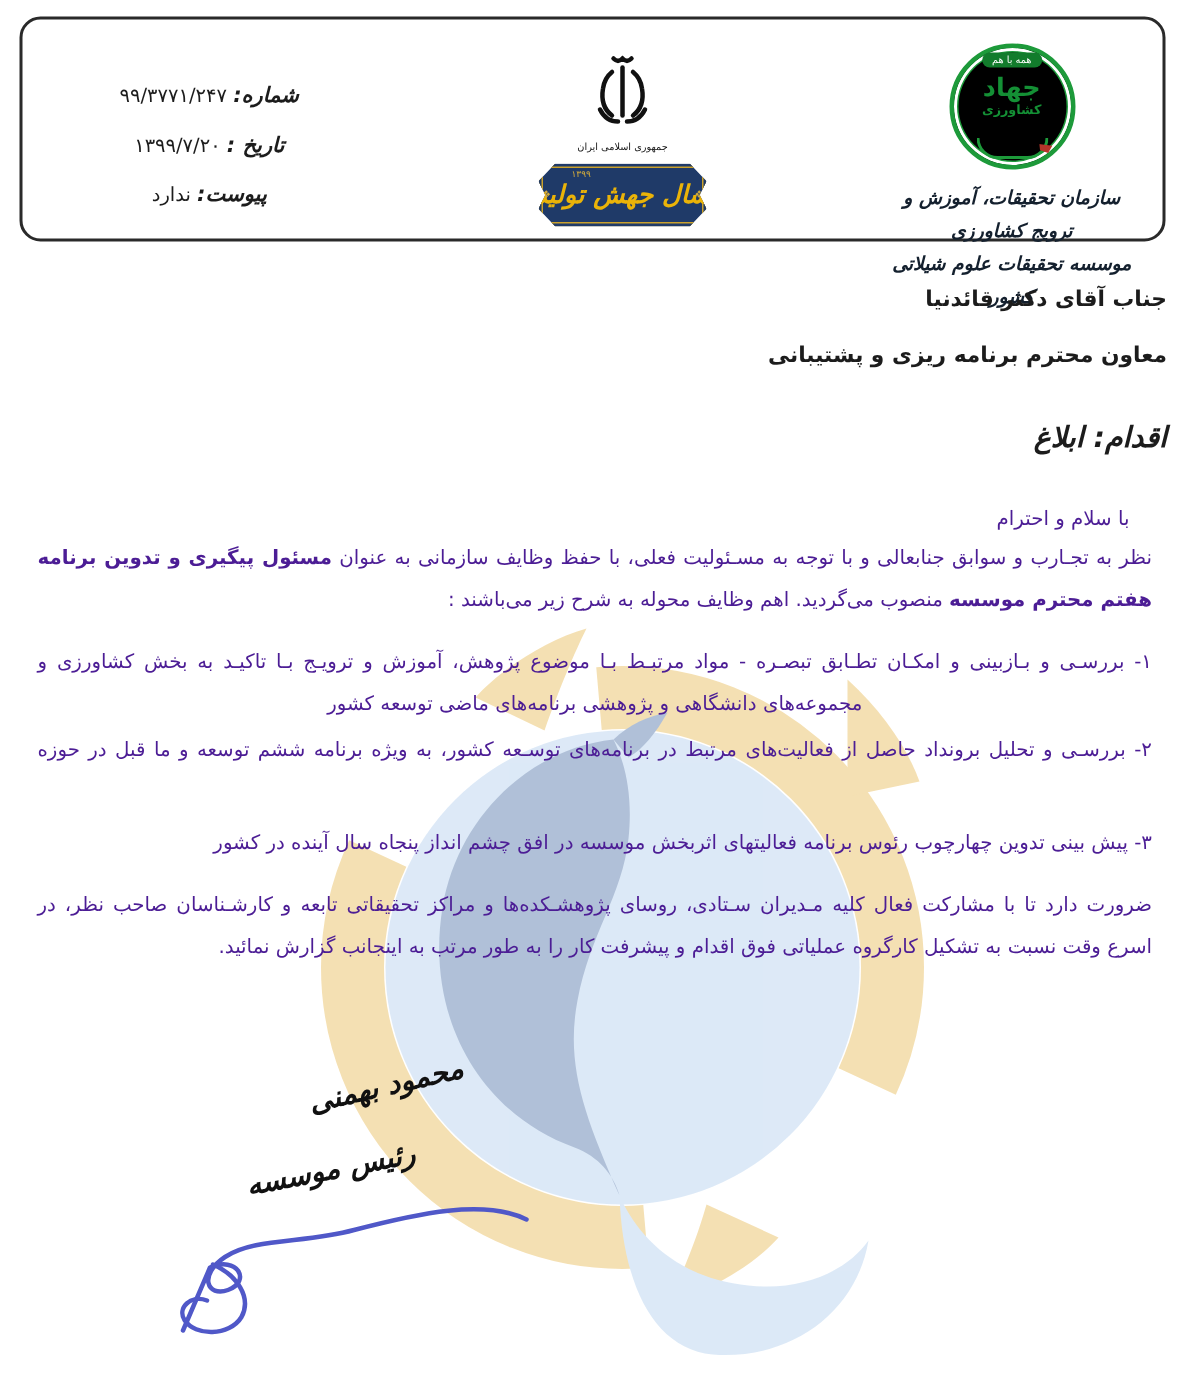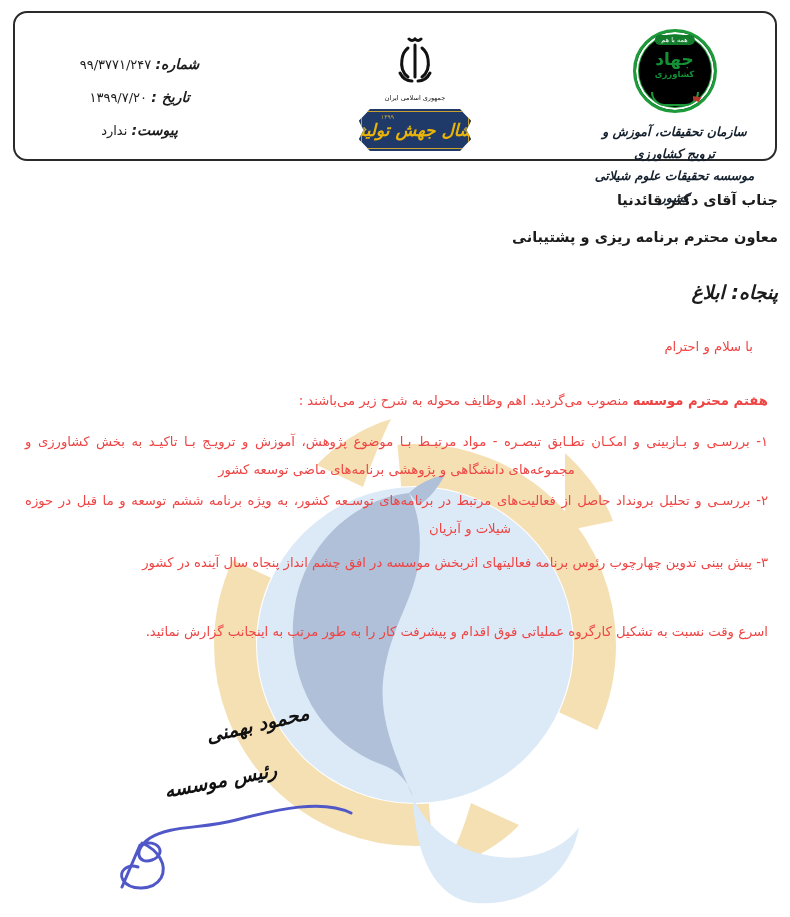--- a/index.html
+++ b/index.html
@@ -35,21 +35,21 @@
   .jk-ribbon{position:absolute;bottom:8px;right:12px;width:9px;height:6px;background:#b5352a;
              clip-path:polygon(0 0,100% 20%,70% 100%,10% 70%);}
   .org-lines{margin-top:8px;font-size:12.5px;font-weight:bold;font-style:italic;direction:rtl;
              line-height:1.75;color:#14202e;}
   
   .abs{position:absolute;}
   .r-align{right:12px;text-align:right;direction:rtl;}
   .recipient-name{top:192px;font-size:14.5px;font-weight:bold;}
   .recipient-title{top:229px;font-size:14.5px;font-weight:bold;}
   .subject-line{top:281px;font-size:19px;font-weight:bold;font-style:italic;}
-  .bodyline{position:absolute;left:25px;width:743px;font-size:13.2px;direction:rtl;color:#ef4444;}
+  .bodyline{position:absolute;left:25px;width:743px;font-size:13.2px;direction:rtl;color:#4c1d95;}
   .jtxt{text-align:justify;text-align-last:justify;}
   .ralign{text-align:right;}
   .calign{text-align:center;}
   b{font-weight:bold;}
   
   .sig-name{position:absolute;left:175px;top:713px;width:165px;text-align:center;font-size:19px;
             font-weight:bold;font-style:italic;direction:rtl;transform:rotate(-13deg);color:#111;}
   .sig-title{position:absolute;left:138px;top:769px;width:165px;text-align:center;font-size:19px;
              font-weight:bold;font-style:italic;direction:rtl;transform:rotate(-11deg);color:#111;}
   .watermark{position:absolute;left:213px;top:413px;pointer-events:none;}
@@ -127,35 +127,36 @@
       <div class="org-lines">
         <div>سازمان تحقیقات، آموزش و ترویج کشاورزی</div>
         <div>موسسه تحقیقات علوم شیلاتی کشور</div>
       </div>
     </div>
   </div>
 
   <div class="abs r-align recipient-name fa">جناب آقای دکتر قائدنیا</div>
   <div class="abs r-align recipient-title fa">معاون محترم برنامه ریزی و پشتیبانی</div>
 
-  <div class="abs r-align subject-line fa">پنجاه: ابلاغ</div>
+  <div class="abs r-align subject-line fa">اقدام: ابلاغ</div>
 
   <div class="bodyline ralign" style="top:339px;right:37px;left:auto;width:auto;">با سلام و احترام</div>
 
+  <div class="bodyline jtxt" style="top:365px;"><span>نظر به تجـارب و سوابق جنابعالی و با توجه به مسـئولیت فعلی، با حفظ وظایف سازمانی به عنوان</span> <b>مسئول پیگیری و تدوین برنامه</b></div>
 
   <div class="bodyline ralign" style="top:393px;"><b>هفتم محترم موسسه</b> <span>منصوب می‌گردید. اهم وظایف محوله به شرح زیر می‌باشند :</span></div>
 
   <div class="bodyline jtxt" style="top:434px;">۱- بررسـی و بـازبینی و امکـان تطـابق تبصـره - مواد مرتبـط بـا موضوع پژوهش، آموزش و ترویـج بـا تاکیـد به بخش کشاورزی و</div>
   <div class="bodyline calign" style="top:462px;">مجموعه‌های دانشگاهی و پژوهشی برنامه‌های ماضی توسعه کشور</div>
 
   <div class="bodyline jtxt" style="top:493px;">۲- بررسـی و تحلیل برونداد حاصل از فعالیت‌های مرتبط در برنامه‌های توسـعه کشور، به ویژه برنامه ششم توسعه و ما قبل در حوزه</div>
-  <div class="bodyline calign" style="top:521px;left:330px;width:280px;">شیلات و آبزیان</div>
 
   <div class="bodyline ralign" style="top:555px;">۳- پیش بینی تدوین چهارچوب رئوس برنامه فعالیتهای اثربخش موسسه در افق چشم انداز پنجاه سال آینده در کشور</div>
 
+  <div class="bodyline jtxt" style="top:596px;">ضرورت دارد تا با مشارکت فعال کلیه مـدیران سـتادی، روسای پژوهشـکده‌ها و مراکز تحقیقاتی تابعه و کارشـناسان صاحب نظر، در</div>
   <div class="bodyline ralign" style="top:624px;">اسرع وقت نسبت به تشکیل کارگروه عملیاتی فوق اقدام و پیشرفت کار را به طور مرتب به اینجانب گزارش نمائید.</div>
 
   <div class="sig-name">محمود بهمنی</div>
   <div class="sig-title">رئیس موسسه</div>
 
   <svg class="scribble" width="250" height="105" viewBox="0 0 250 105">
     <g fill="none" stroke="#5058c8" stroke-width="3" stroke-linecap="round" stroke-linejoin="round">
       <path d="M243 20 C215 6 170 16 128 27 C95 36 62 32 42 45 C24 57 30 72 44 67 C60 61 50 44 32 52 L14 94"></path>
       <path d="M34 50 C50 57 60 72 53 85 C45 98 22 98 15 87 C10 79 19 70 30 74"></path>
     </g>

